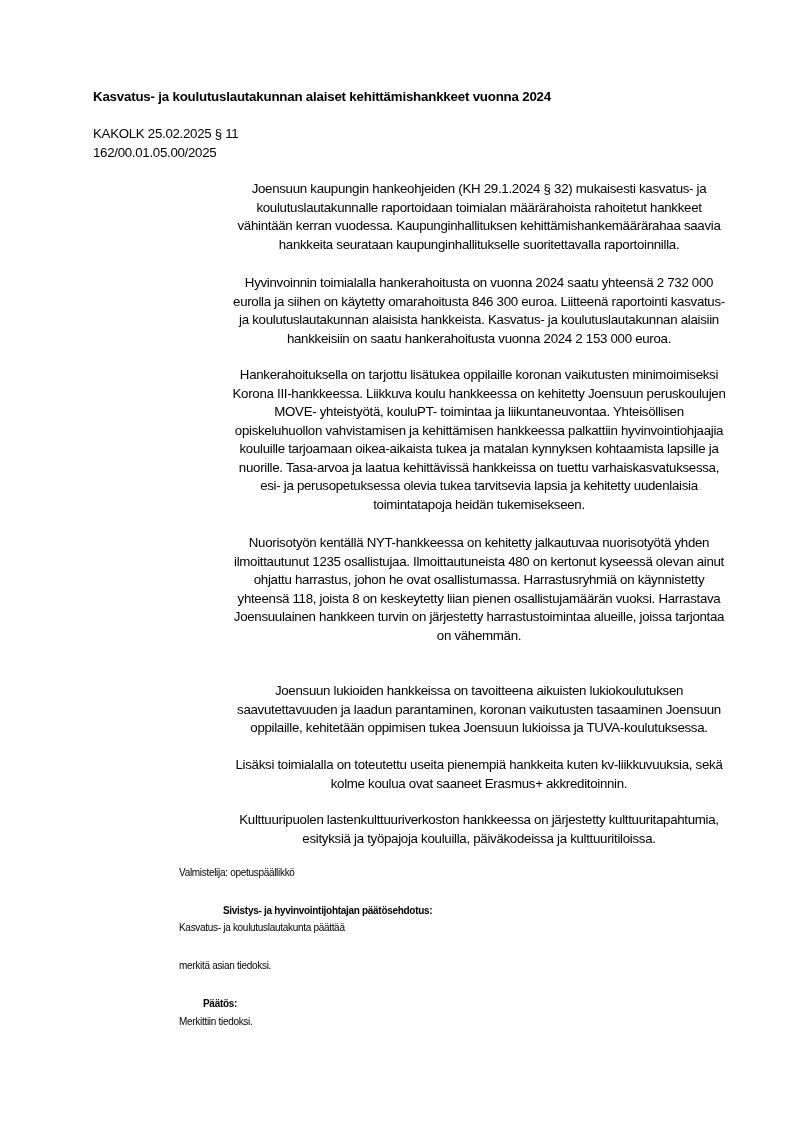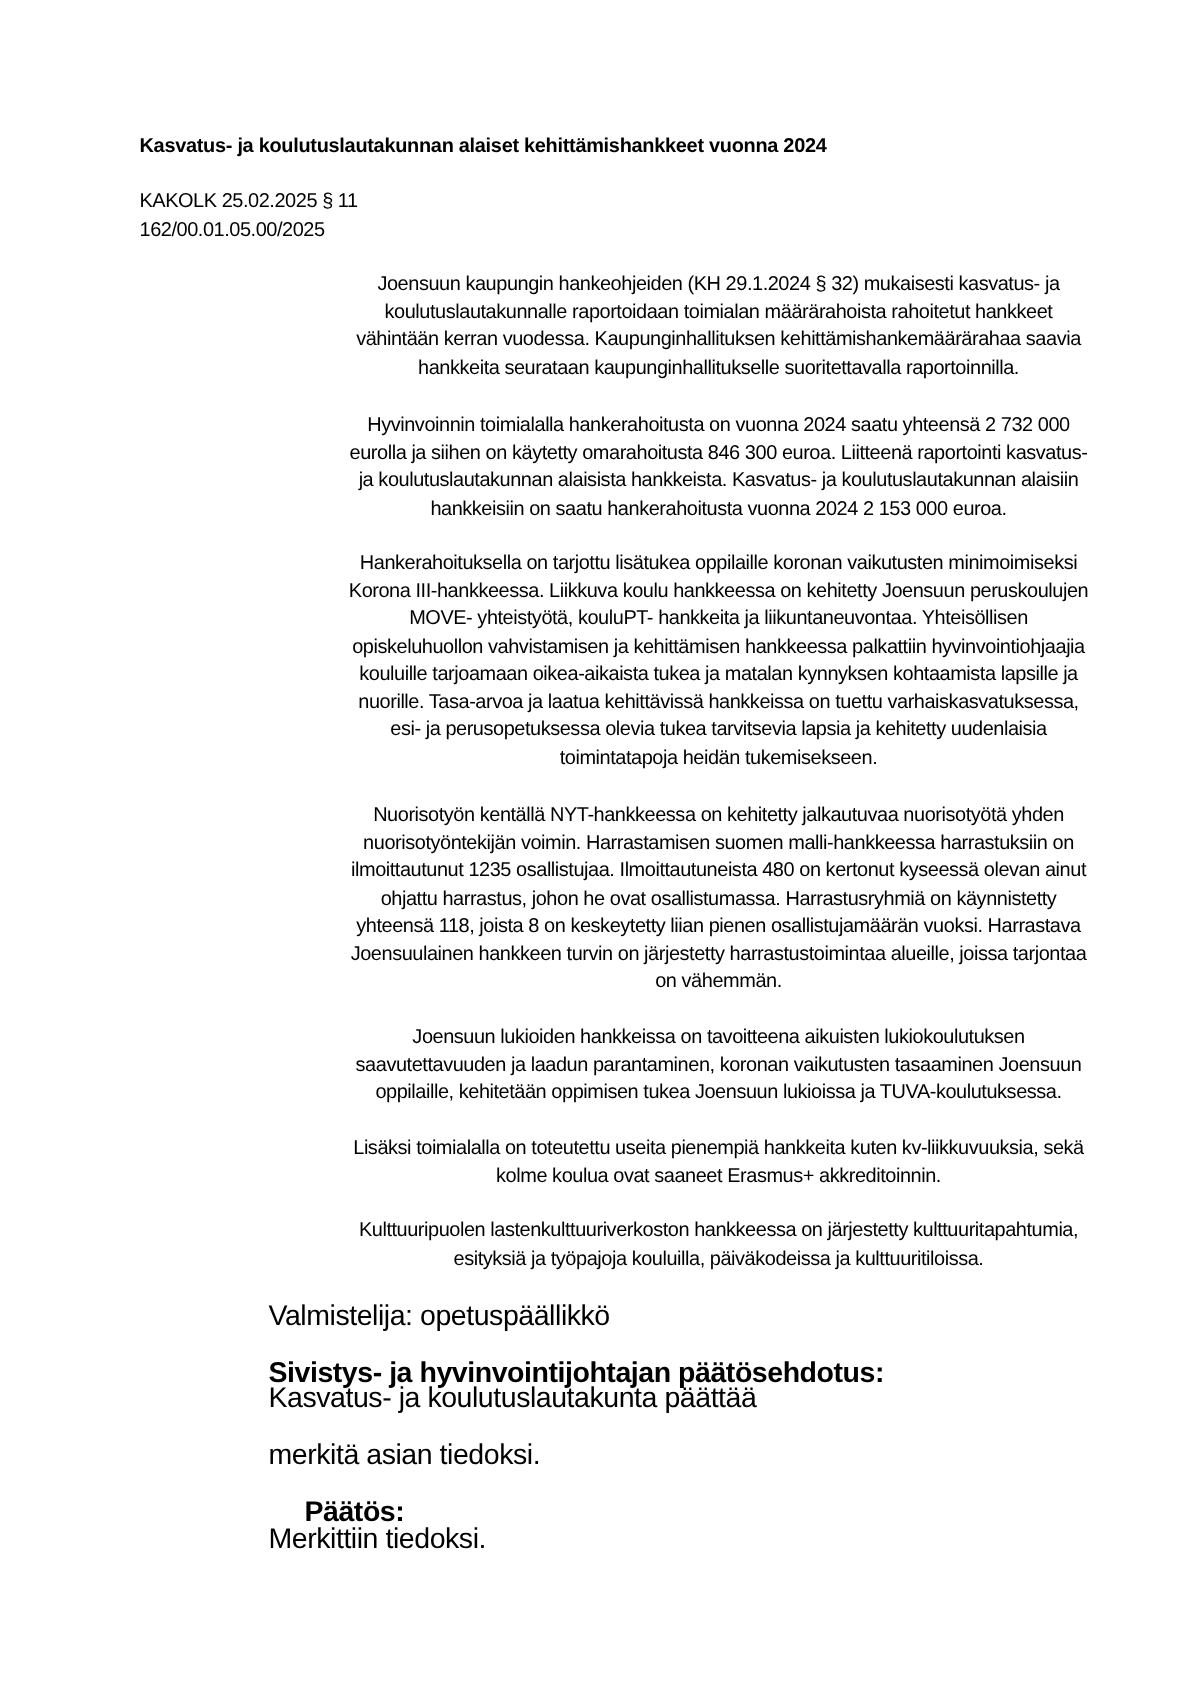--- a/index.html
+++ b/index.html
@@ -3,21 +3,21 @@
   <meta charset="utf-8">
   <style>
     html, body { margin: 0; padding: 0; background: #ffffff; }
     body { width: 794px; height: 1122px; position: relative; overflow: hidden; }
     .page { position: absolute; left: 16px; top: 0; width: 794px; height: 1122px; background: #ffffff; color: #000000; text-align: center; }
     .title { position: absolute; left: 77px; top: 89px; font-family: "Liberation Sans", sans-serif; font-size: 13.3px; font-weight: bold; letter-spacing: -0.2px; white-space: nowrap; }
     .meta { position: absolute; left: 77px; font-family: "Liberation Sans", sans-serif; font-size: 13.3px; white-space: nowrap; letter-spacing: -0.3px; }
     .body { position: absolute; left: 163px; width: 600px; }
     .line { font-family: "Liberation Sans", sans-serif; font-size: 13.3px; line-height: 18.5px; white-space: nowrap; letter-spacing: -0.3px; display: block; }
     .bold { font-weight: bold; letter-spacing: -0.1px; font-family: "DejaVu Sans", sans-serif; font-size: 12.6px; }
-    .single { position: absolute; left: 163px; font-family: "Liberation Sans", sans-serif; font-size: 19px; white-space: nowrap; letter-spacing: -0.3px; }
+    .single { position: absolute; left: 163px; font-family: "Liberation Sans", sans-serif; font-size: 10px; white-space: nowrap; letter-spacing: -0.3px; }
   </style>
 </head>
 <body>
 
 <div class="page">
 
   <div class="title">Kasvatus- ja koulutuslautakunnan alaiset kehittämishankkeet vuonna 2024</div>
 
   <div class="meta" style="top:126px;">KAKOLK 25.02.2025 § 11</div>
   <div class="meta" style="top:145px;">162/00.01.05.00/2025</div>
@@ -32,31 +32,30 @@
   <div class="body" style="top:274px;">
     <span class="line">Hyvinvoinnin  toimialalla hankerahoitusta on vuonna 2024  saatu yhteensä 2 732 000</span>
     <span class="line">eurolla ja siihen on käytetty omarahoitusta 846 300 euroa. Liitteenä raportointi kasvatus-</span>
     <span class="line">ja koulutuslautakunnan  alaisista hankkeista. Kasvatus- ja koulutuslautakunnan alaisiin</span>
     <span class="line">hankkeisiin on saatu hankerahoitusta vuonna 2024  2 153 000 euroa.</span>
   </div>
 
   <div class="body" style="top:366px;">
     <span class="line">Hankerahoituksella on tarjottu lisätukea oppilaille  koronan vaikutusten minimoimiseksi</span>
     <span class="line">Korona III-hankkeessa.  Liikkuva koulu hankkeessa on kehitetty Joensuun peruskoulujen</span>
-    <span class="line">MOVE- yhteistyötä, kouluPT- hankkeita ja liikuntaneuvontaa.  Yhteisöllisen</span>
+    <span class="line">MOVE- yhteistyötä, kouluPT- toimintaa ja liikuntaneuvontaa.  Yhteisöllisen</span>
     <span class="line">opiskeluhuollon vahvistamisen ja kehittämisen hankkeessa palkattiin  hyvinvointiohjaajia</span>
     <span class="line">kouluille tarjoamaan oikea-aikaista tukea ja matalan kynnyksen kohtaamista lapsille ja</span>
     <span class="line">nuorille. Tasa-arvoa ja laatua kehittävissä hankkeissa on tuettu varhaiskasvatuksessa,</span>
     <span class="line">esi- ja perusopetuksessa olevia tukea tarvitsevia lapsia ja kehitetty uudenlaisia</span>
     <span class="line">toimintatapoja heidän tukemisekseen.</span>
   </div>
 
   <div class="body" style="top:534px;">
     <span class="line">Nuorisotyön kentällä NYT-hankkeessa  on kehitetty jalkautuvaa nuorisotyötä yhden</span>
-    <span class="line">nuorisotyöntekijän  voimin. Harrastamisen suomen malli-hankkeessa harrastuksiin on</span>
     <span class="line">ilmoittautunut 1235 osallistujaa. Ilmoittautuneista  480 on kertonut kyseessä olevan  ainut</span>
     <span class="line">ohjattu harrastus, johon he ovat osallistumassa. Harrastusryhmiä on käynnistetty</span>
     <span class="line">yhteensä 118, joista 8 on keskeytetty liian pienen osallistujamäärän vuoksi. Harrastava</span>
     <span class="line">Joensuulainen hankkeen turvin on järjestetty harrastustoimintaa alueille,  joissa tarjontaa</span>
     <span class="line">on vähemmän.</span>
   </div>
 
   <div class="body" style="top:682px;">
     <span class="line">Joensuun lukioiden  hankkeissa on tavoitteena  aikuisten lukiokoulutuksen</span>
     <span class="line">saavutettavuuden ja laadun parantaminen, koronan vaikutusten tasaaminen Joensuun</span>
@@ -68,20 +67,20 @@
     <span class="line">kolme koulua ovat saaneet Erasmus+ akkreditoinnin.</span>
   </div>
 
   <div class="body" style="top:811px;">
     <span class="line">Kulttuuripuolen lastenkulttuuriverkoston  hankkeessa on järjestetty kulttuuritapahtumia,</span>
     <span class="line">esityksiä ja työpajoja  kouluilla,  päiväkodeissa ja kulttuuritiloissa.</span>
   </div>
 
   <div class="single" style="top:867px;">Valmistelija:  opetuspäällikkö</div>
 
-  <div class="single bold" style="top:905px;">Sivistys- ja hyvinvointijohtajan päätösehdotus:</div>
+  <div class="single bold" style="top:905px;margin-left:44px;">Sivistys- ja hyvinvointijohtajan päätösehdotus:</div>
   <div class="single" style="top:922px;">Kasvatus- ja koulutuslautakunta  päättää</div>
   <div class="single" style="top:960px;">merkitä asian tiedoksi.</div>
 
   <div class="single bold" style="top:998px;padding-left:24px;">Päätös:</div>
   <div class="single" style="top:1016px;">Merkittiin  tiedoksi.</div>
 
 </div>
 
 </body></html>

